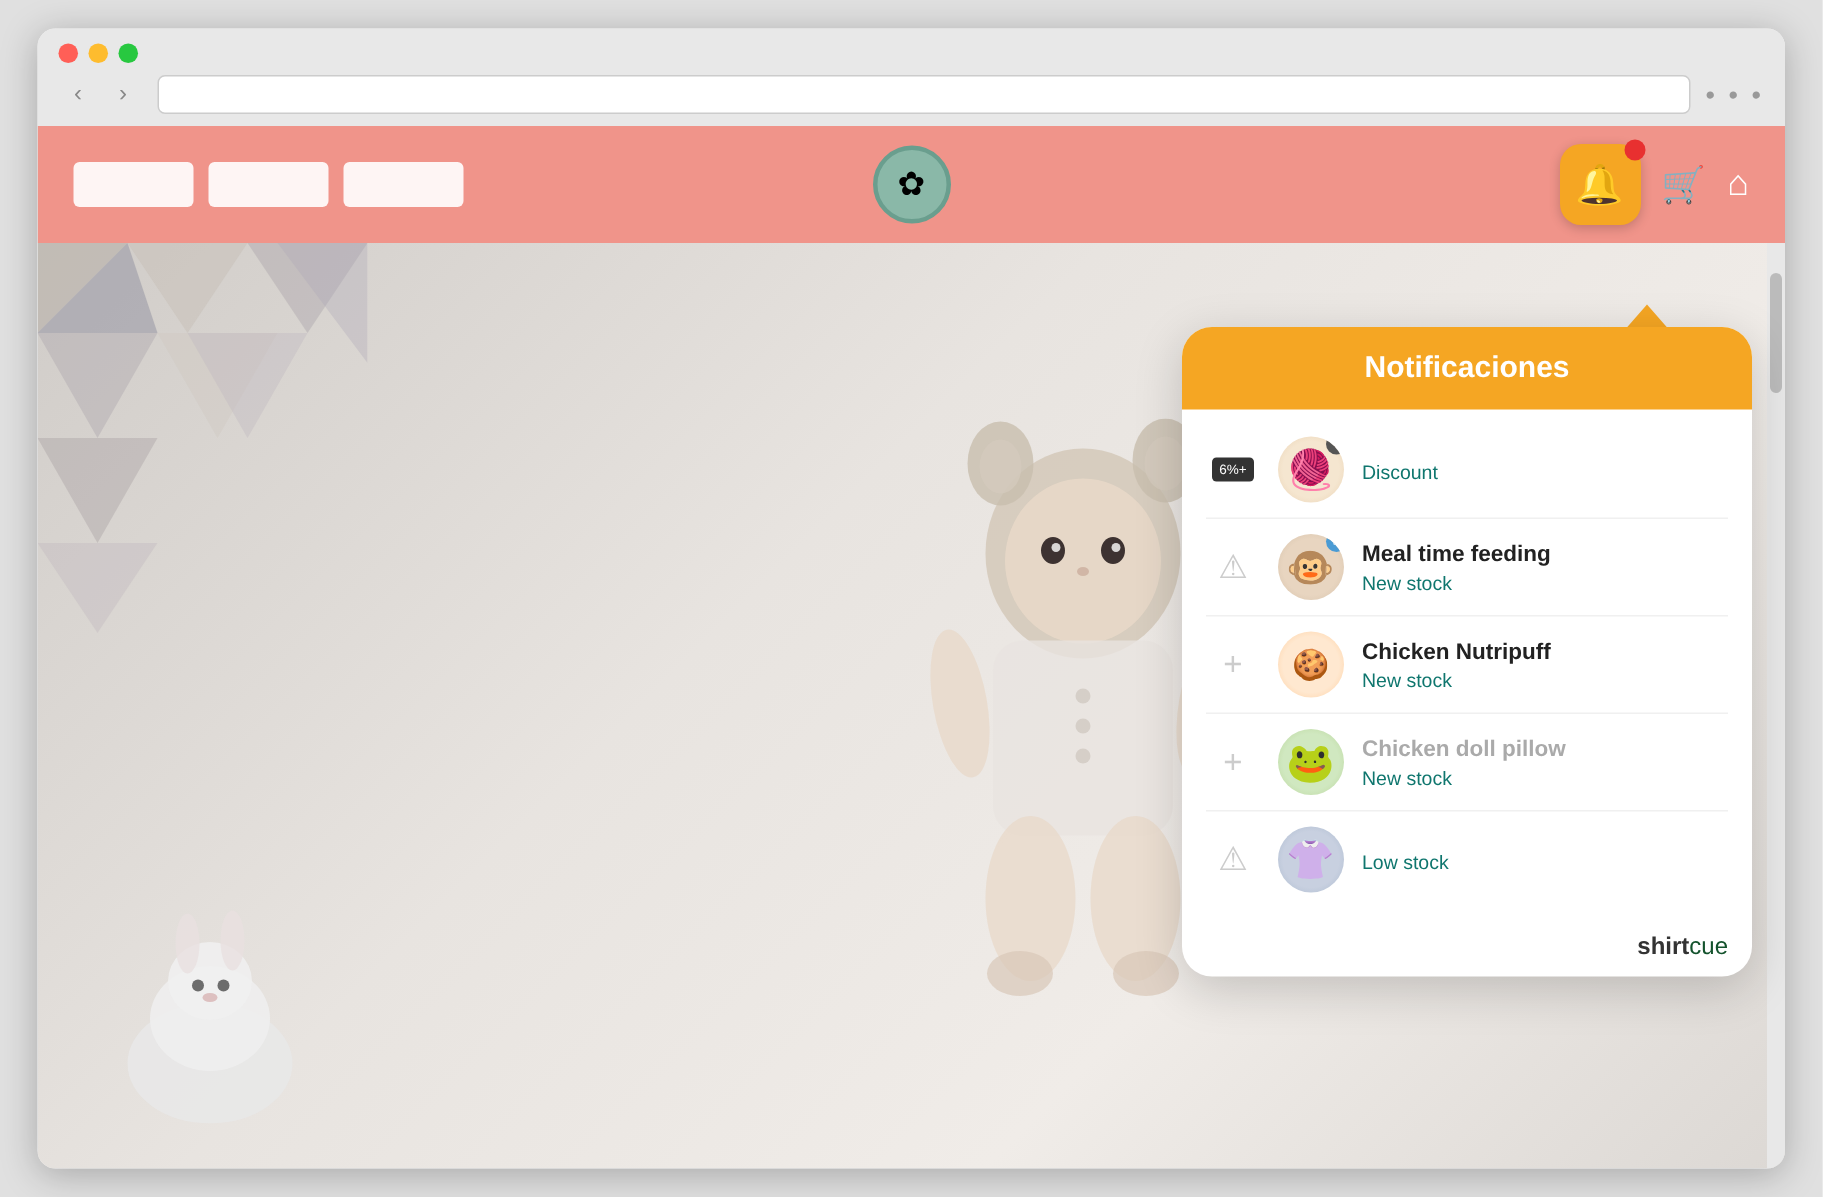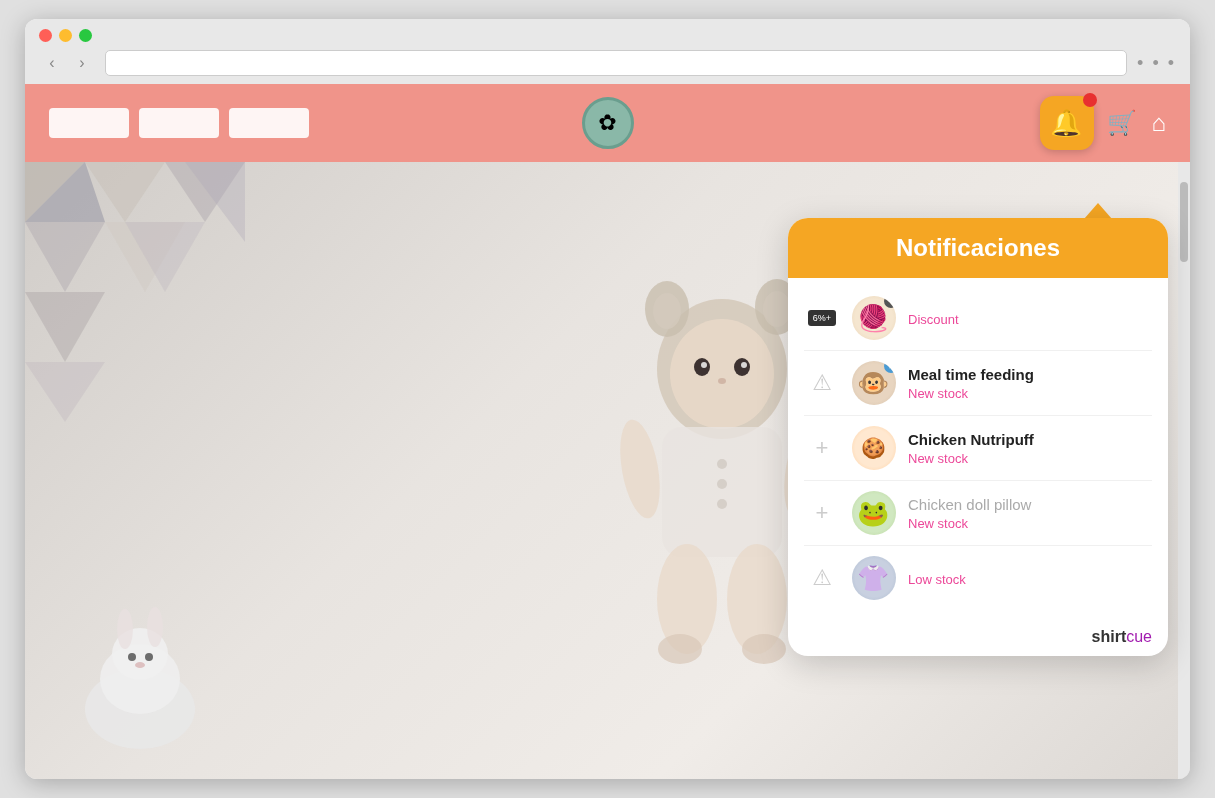--- a/index.html
+++ b/index.html
@@ -197,21 +197,21 @@
       z-index: 100;
     }
 
     .notif-header {
       background: #f5a623;
       padding: 16px 20px;
       text-align: center;
     }
     .notif-title {
       color: white;
-      font-size: 24px;
+      font-size: 20px;
       font-weight: 600;
     }
 
     
     .notif-panel-wrapper {
       position: absolute;
       top: 56px;
       right: 22px;
       z-index: 100;
     }
@@ -312,41 +312,41 @@
       flex: 1;
     }
     .notif-product-name {
       font-size: 15px;
       font-weight: 700;
       color: #222;
       line-height: 1.2;
     }
     .notif-product-name.muted {
       color: #aaa;
-      font-weight: 400;
+      font-weight: 700;
     }
     .notif-sub {
       font-size: 13px;
-      color: #ec4899;
+      color: #0f766e;
       margin-top: 2px;
     }
 
     .datacue-brand {
       text-align: right;
       padding: 6px 16px 10px;
       font-size: 16px;
       color: #555;
     }
     .datacue-brand span.data {
       font-weight: 700;
       color: #333;
     }
     .datacue-brand span.cue {
       font-weight: 400;
-      color: #a21caf;
+      color: #14532d;
     }
 
     
     svg.bg-triangles {
       position: absolute;
       top: 0;
       left: 0;
       width: 220px;
       height: 260px;
     }

